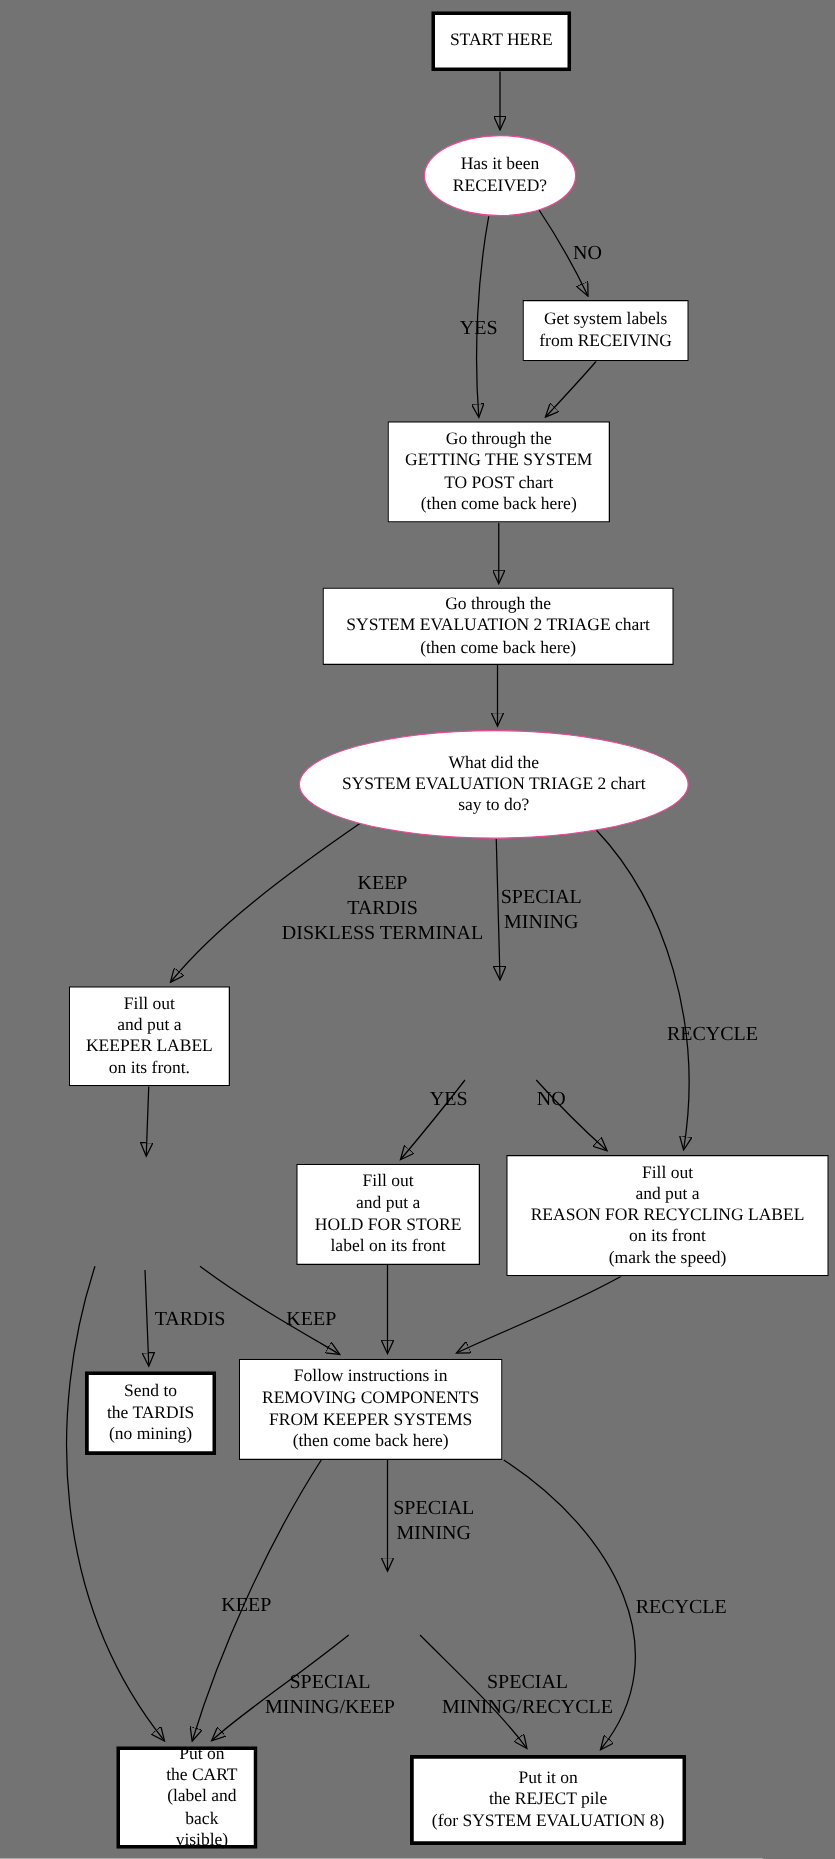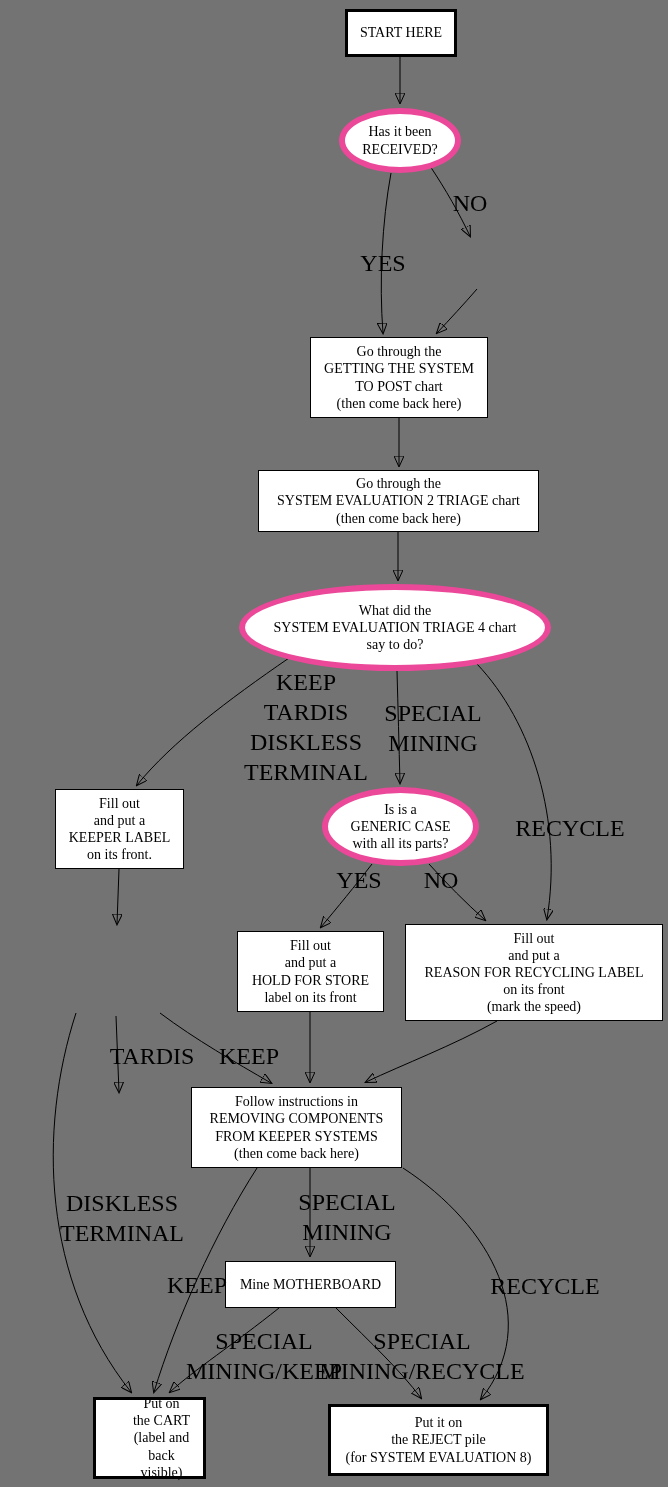--- a/index.html
+++ b/index.html
@@ -23,29 +23,29 @@
     text-align: center;
     white-space: pre-line;
     font-size: 14px;
     line-height: 1.22;
     box-sizing: border-box;
     background: #ffffff;
     padding: 2px 4px;
   }
   .box { border: 1px solid #000000; }
   .box.bold { border-width: 3px; }
-  .ellipse { border: 6px solid #ec4899; border-radius: 50%; }
+  .ellipse { border: 1px solid #ec4899; border-radius: 50%; }
   .edge-label {
     position: absolute;
     display: flex;
     align-items: center;
     justify-content: center;
     text-align: center;
     white-space: pre-line;
-    font-size: 24px;
+    font-size: 16px;
     line-height: 1.25;
   }
 </style>
 </head>
 <body>
 
 <div class="canvas">
 
   <svg class="edges" width="668" height="1487" viewBox="0 0 668 1487">
     <defs>
@@ -73,73 +73,72 @@
     <path d="M 310,1168 L 310,1256" marker-end="url(#arrow)"></path>
     <path d="M 257,1168 C 214,1235 176,1320 154,1392" marker-end="url(#arrow)"></path>
     <path d="M 403,1168 C 492,1226 543,1322 481,1399" marker-end="url(#arrow)"></path>
     <path d="M 279,1308 C 234,1344 194,1370 170,1392" marker-end="url(#arrow)"></path>
     <path d="M 336,1308 C 372,1344 400,1370 421,1398" marker-end="url(#arrow)"></path>
   </svg>
 
   <div class="node box bold" style="left:345px;top:9px;width:112px;height:48px;">START HERE</div>
   <div class="node ellipse" style="left:339px;top:108px;width:122px;height:65px;">Has it been
 RECEIVED?</div>
+  <div class="node box" style="left:418px;top:240px;width:133px;height:49px;">Get system labels
+from RECEIVING</div>
   <div class="node box" style="left:310px;top:337px;width:178px;height:81px;">Go through the
 GETTING THE SYSTEM
 TO POST chart
 (then come back here)</div>
   <div class="node box" style="left:258px;top:470px;width:281px;height:62px;">Go through the
 SYSTEM EVALUATION 2 TRIAGE chart
 (then come back here)</div>
   <div class="node ellipse" style="left:239px;top:584px;width:312px;height:87px;">What did the
-SYSTEM EVALUATION TRIAGE 4 chart
+SYSTEM EVALUATION TRIAGE 2 chart
 say to do?</div>
   <div class="node box" style="left:55px;top:789px;width:129px;height:80px;">Fill out
 and put a
 KEEPER LABEL
 on its front.</div>
-  <div class="node ellipse" style="left:322px;top:787px;width:157px;height:79px;">Is is a
-GENERIC CASE
-with all its parts?</div>
   <div class="node box" style="left:237px;top:931px;width:147px;height:81px;">Fill out
 and put a
 HOLD FOR STORE
 label on its front</div>
   <div class="node box" style="left:405px;top:924px;width:258px;height:97px;">Fill out
 and put a
 REASON FOR RECYCLING LABEL
 on its front
 (mark the speed)</div>
+  <div class="node box bold" style="left:68px;top:1097px;width:105px;height:67px;">Send to
+the TARDIS
+(no mining)</div>
   <div class="node box" style="left:191px;top:1087px;width:211px;height:81px;">Follow instructions in
 REMOVING COMPONENTS
 FROM KEEPER SYSTEMS
 (then come back here)</div>
-  <div class="node box" style="left:225px;top:1261px;width:171px;height:47px;">Mine MOTHERBOARD</div>
   <div class="node box bold" style="left:93px;top:1397px;width:113px;height:82px;padding-left:28px;">Put on
 the CART
 (label and back
 visible)</div>
   <div class="node box bold" style="left:328px;top:1404px;width:221px;height:72px;">Put it on
 the REJECT pile
 (for SYSTEM EVALUATION 8)</div>
 
   <div class="edge-label" style="left:448px;top:191px;width:44px;height:24px;">NO</div>
   <div class="edge-label" style="left:360px;top:251px;width:46px;height:24px;">YES</div>
   <div class="edge-label" style="left:210px;top:692px;width:192px;height:70px;">KEEP
 TARDIS
 DISKLESS TERMINAL</div>
   <div class="edge-label" style="left:394px;top:704px;width:78px;height:48px;">SPECIAL
 MINING</div>
   <div class="edge-label" style="left:523px;top:815px;width:94px;height:26px;">RECYCLE</div>
   <div class="edge-label" style="left:336px;top:868px;width:46px;height:24px;">YES</div>
   <div class="edge-label" style="left:420px;top:868px;width:42px;height:24px;">NO</div>
   <div class="edge-label" style="left:113px;top:1044px;width:78px;height:24px;">TARDIS</div>
   <div class="edge-label" style="left:222px;top:1044px;width:54px;height:24px;">KEEP</div>
-  <div class="edge-label" style="left:70px;top:1193px;width:104px;height:50px;">DISKLESS
-TERMINAL</div>
   <div class="edge-label" style="left:308px;top:1193px;width:78px;height:48px;">SPECIAL
 MINING</div>
   <div class="edge-label" style="left:170px;top:1273px;width:54px;height:24px;">KEEP</div>
   <div class="edge-label" style="left:498px;top:1273px;width:94px;height:26px;">RECYCLE</div>
   <div class="edge-label" style="left:198px;top:1331px;width:132px;height:50px;">SPECIAL
 MINING/KEEP</div>
   <div class="edge-label" style="left:338px;top:1331px;width:168px;height:50px;">SPECIAL
 MINING/RECYCLE</div>
 
 </div>

